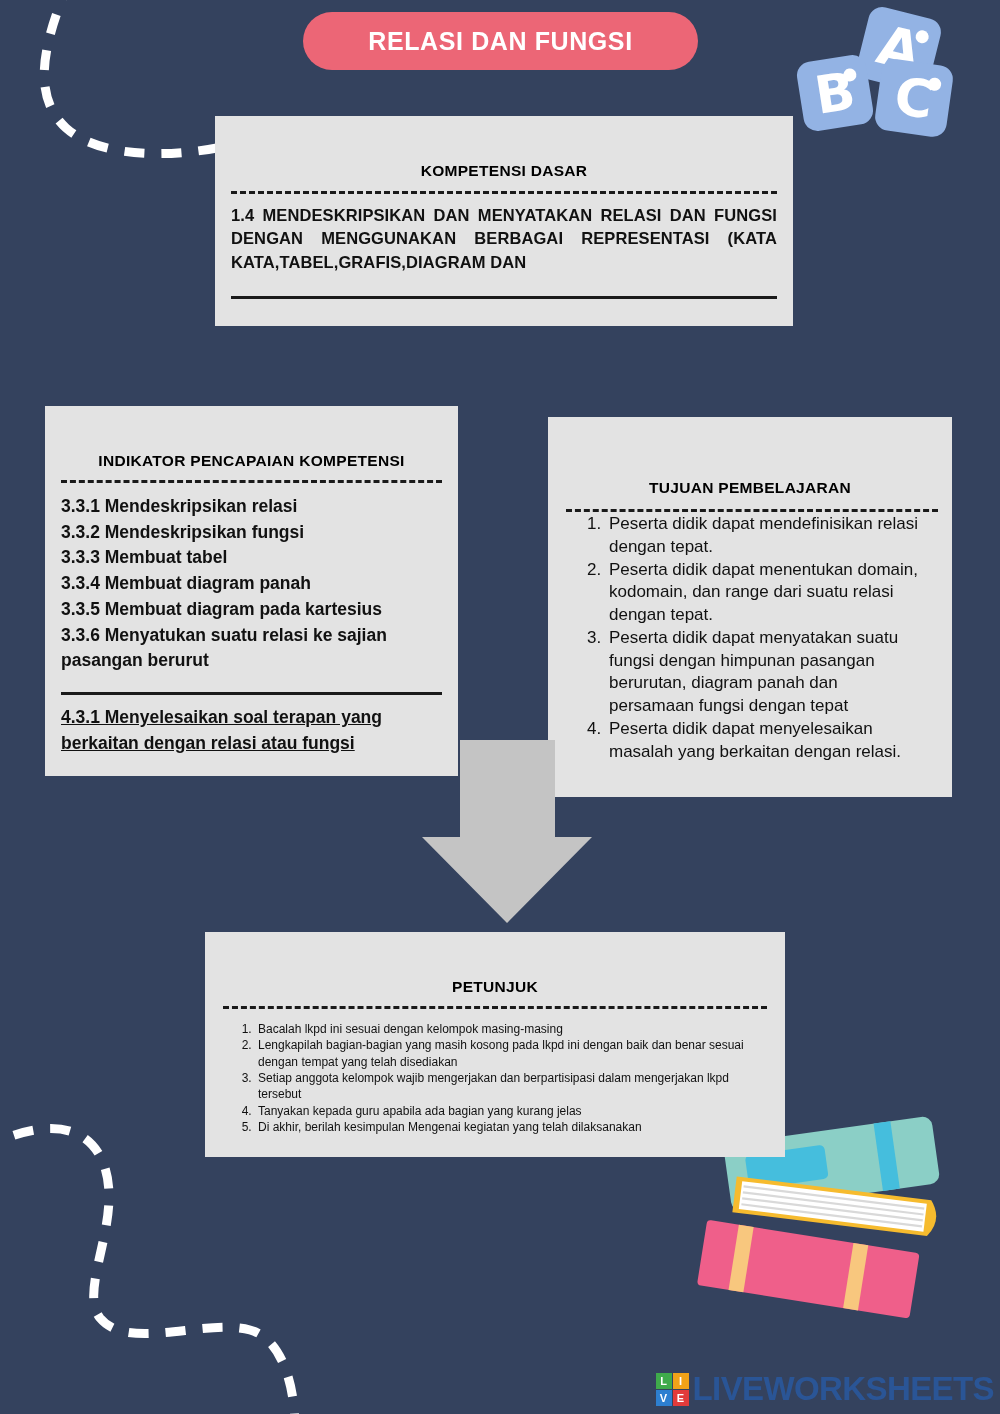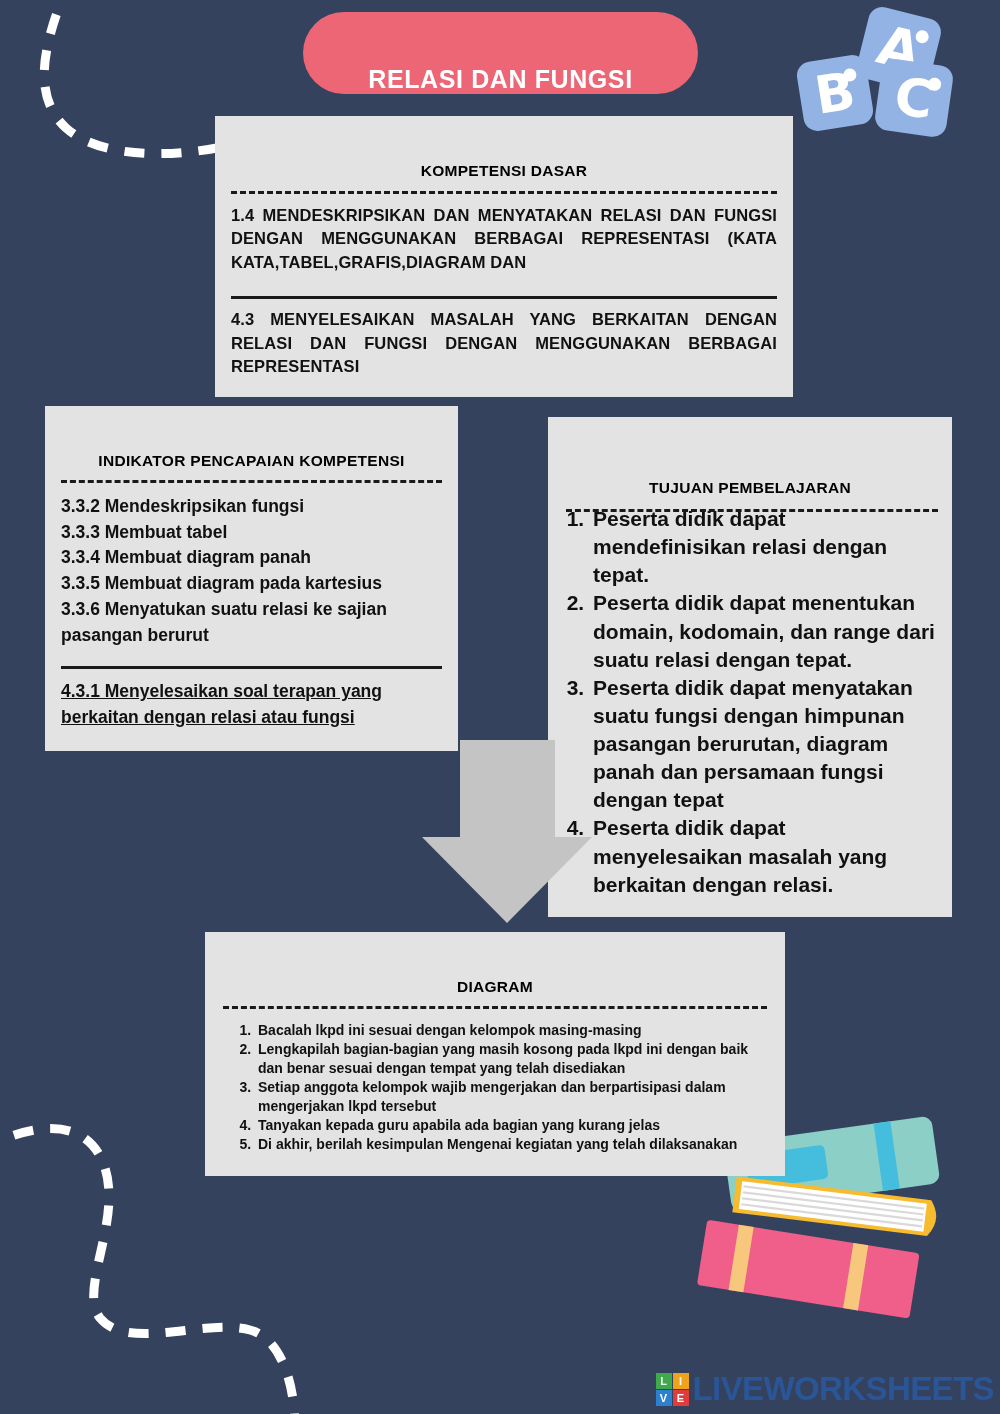--- a/index.html
+++ b/index.html
@@ -82,25 +82,25 @@
     right: 11px;
     top: 13px;
   }
 
   
   .title-banner {
     position: absolute;
     left: 303px;
     top: 12px;
     width: 395px;
-    height: 82px;
+    height: 58px;
     background: #ec6676;
     border-radius: 41px;
     display: flex;
-    align-items: flex-end;
+    align-items: center;
     justify-content: center;
     z-index: 3;
   }
   .title-banner .title-text {
     color: #ffffff;
     font-size: 25px;
     font-weight: bold;
     letter-spacing: 0.6px;
     text-align: center;
   }
@@ -194,24 +194,24 @@
     position: relative;
     height: 0;
   }
   #tujuan-panel .tujuan-overlap .sep-dashed {
     position: absolute;
     left: 4px;
     right: 0;
     top: 4px;
   }
   #tujuan-panel ol {
-    margin: 0;
+    margin: 16px;
     padding: 0 0 0 28px;
-    font-size: 21px;
-    font-weight: bold;
+    font-size: 17px;
+    font-weight: normal;
     line-height: 1.34;
   }
   #tujuan-panel ol li {
     padding-left: 3px;
     margin-bottom: 0px;
   }
 
   
   .arrow-wrap {
     position: absolute;
@@ -227,22 +227,22 @@
     left: 205px;
     top: 932px;
     width: 580px;
     padding: 14px 18px 22px 18px;
   }
   #petunjuk-panel .panel-heading { margin-bottom: 10px; }
   #petunjuk-panel .sep-dashed { margin-bottom: 12px; }
   #petunjuk-panel ol {
     margin: 0;
     padding: 0 0 0 32px;
-    font-size: 14px;
-    font-weight: bold;
+    font-size: 12px;
+    font-weight: normal;
     line-height: 1.36;
   }
   #petunjuk-panel ol li {
     padding-left: 3px;
   }
 
   
   .books {
     position: absolute;
     left: 690px;
@@ -314,27 +314,27 @@
 <div class="title-banner">
   <span class="title-text">RELASI DAN FUNGSI</span>
 </div>
 
 <div class="panel" id="kd-panel">
   <div class="panel-heading">KOMPETENSI DASAR</div>
   <div class="sep-dashed"></div>
   <div class="kd-body">1.4 MENDESKRIPSIKAN DAN MENYATAKAN RELASI DAN FUNGSI DENGAN MENGGUNAKAN BERBAGAI REPRESENTASI (KATA KATA,TABEL,GRAFIS,DIAGRAM DAN</div>
   <div class="kd-gap"></div>
   <div class="sep-solid"></div>
-  <div class="kd-body">4.3 MENYELESAIKAN MASALAH YANG BERKAITAN DENGAN RELASI DAN FUNGSI DENGAN MENGGUNAKAN BERBAGAI REPRESENTASI</div>
 </div>
 
 <div class="panel" id="ipk-panel">
   <div class="panel-heading">INDIKATOR PENCAPAIAN KOMPETENSI</div>
   <div class="sep-dashed"></div>
   <ul>
+    <li>3.3.1 Mendeskripsikan relasi</li>
     <li>3.3.2 Mendeskripsikan fungsi</li>
     <li>3.3.3 Membuat tabel</li>
     <li>3.3.4 Membuat diagram panah</li>
     <li>3.3.5 Membuat diagram pada kartesius</li>
     <li>3.3.6 Menyatukan suatu relasi ke sajian pasangan berurut</li>
   </ul>
   <div class="ipk-gap"></div>
   <div class="sep-solid"></div>
   <div class="ipk-last">4.3.1 Menyelesaikan soal terapan yang berkaitan dengan relasi atau fungsi</div>
 </div>
@@ -352,21 +352,21 @@
   </ol>
 </div>
 
 <div class="arrow-wrap">
   <svg width="175" height="185" viewBox="0 0 175 185">
     <polygon points="40,0 135,0 135,97 172,97 87,183 2,97 40,97" fill="#c4c4c4"></polygon>
   </svg>
 </div>
 
 <div class="panel" id="petunjuk-panel">
-  <div class="panel-heading">DIAGRAM</div>
+  <div class="panel-heading">PETUNJUK</div>
   <div class="sep-dashed"></div>
   <ol>
     <li>Bacalah lkpd ini sesuai dengan kelompok masing-masing</li>
     <li>Lengkapilah bagian-bagian yang masih kosong pada lkpd ini dengan baik dan benar sesuai dengan tempat yang telah disediakan</li>
     <li>Setiap anggota kelompok wajib mengerjakan dan berpartisipasi dalam mengerjakan lkpd tersebut</li>
     <li>Tanyakan kepada guru apabila ada bagian yang kurang jelas</li>
     <li>Di akhir, berilah kesimpulan Mengenai kegiatan yang telah dilaksanakan</li>
   </ol>
 </div>
 

